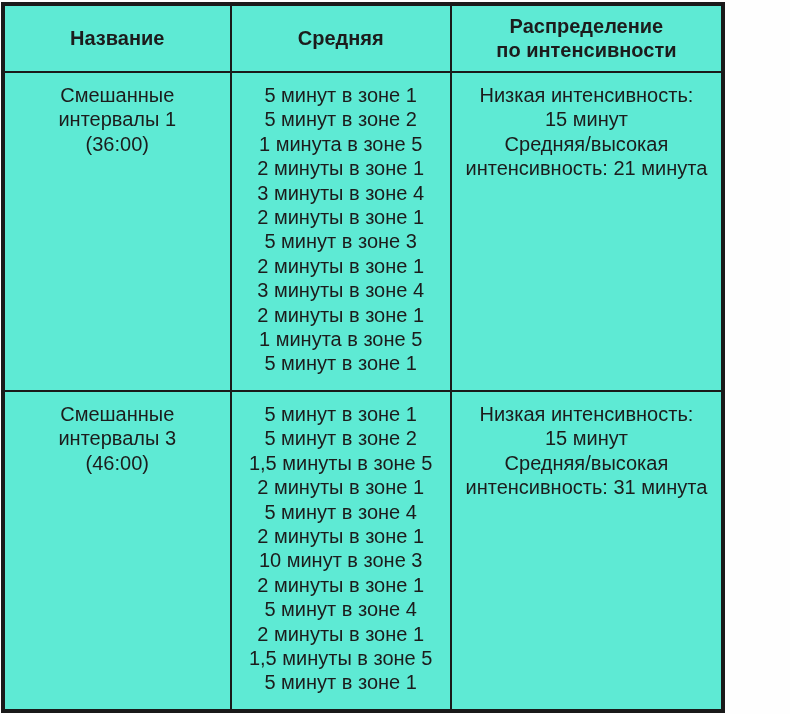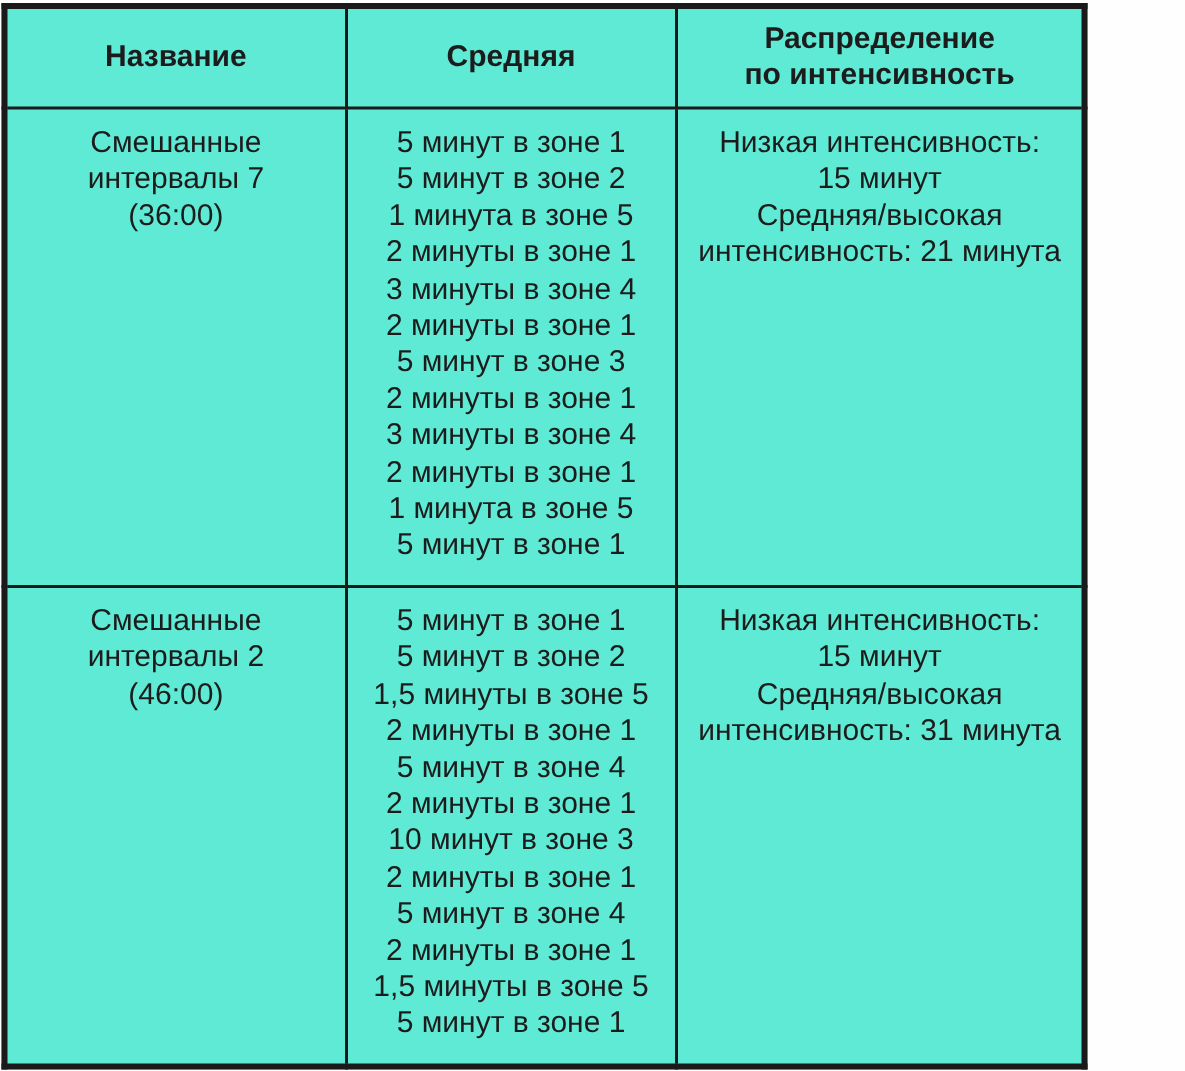--- a/index.html
+++ b/index.html
@@ -63,46 +63,46 @@
     <colgroup>
       <col class="c-name">
       <col class="c-format">
       <col class="c-dist">
     </colgroup>
     <thead>
       <tr>
         <th>Название</th>
         <th>Средняя</th>
         <th>Распределение
-по интенсивность</th>
+по интенсивности</th>
       </tr>
     </thead>
     <tbody>
       <tr>
-        <td>Смешанные интервалы 7
+        <td>Смешанные интервалы 1
 (36:00)</td>
         <td>5 минут в зоне 1
 5 минут в зоне 2
 1 минута в зоне 5
 2 минуты в зоне 1
 3 минуты в зоне 4
 2 минуты в зоне 1
 5 минут в зоне 3
 2 минуты в зоне 1
 3 минуты в зоне 4
 2 минуты в зоне 1
 1 минута в зоне 5
 5 минут в зоне 1</td>
         <td>Низкая интенсивность:
 15 минут
 Средняя/высокая
 интенсивность: 21 минута</td>
       </tr>
       <tr>
-        <td>Смешанные интервалы 2
+        <td>Смешанные интервалы 3
 (46:00)</td>
         <td>5 минут в зоне 1
 5 минут в зоне 2
 1,5 минуты в зоне 5
 2 минуты в зоне 1
 5 минут в зоне 4
 2 минуты в зоне 1
 10 минут в зоне 3
 2 минуты в зоне 1
 5 минут в зоне 4

